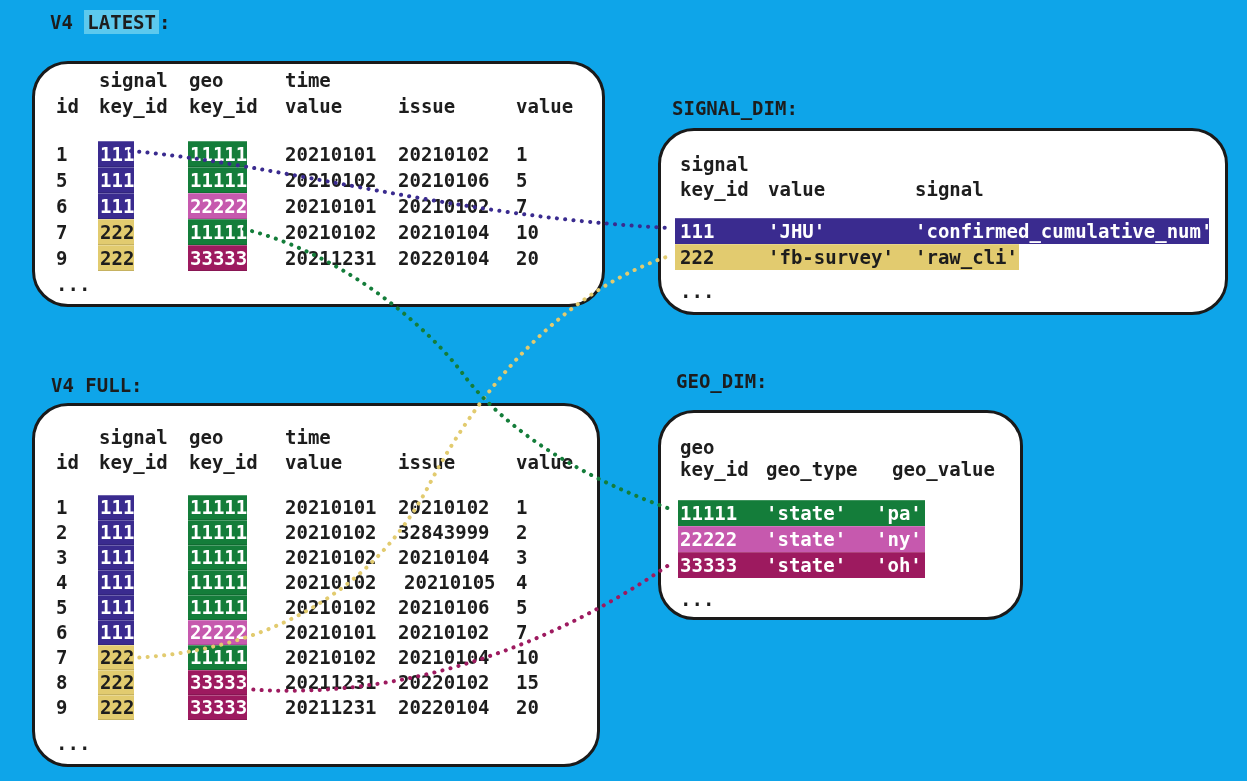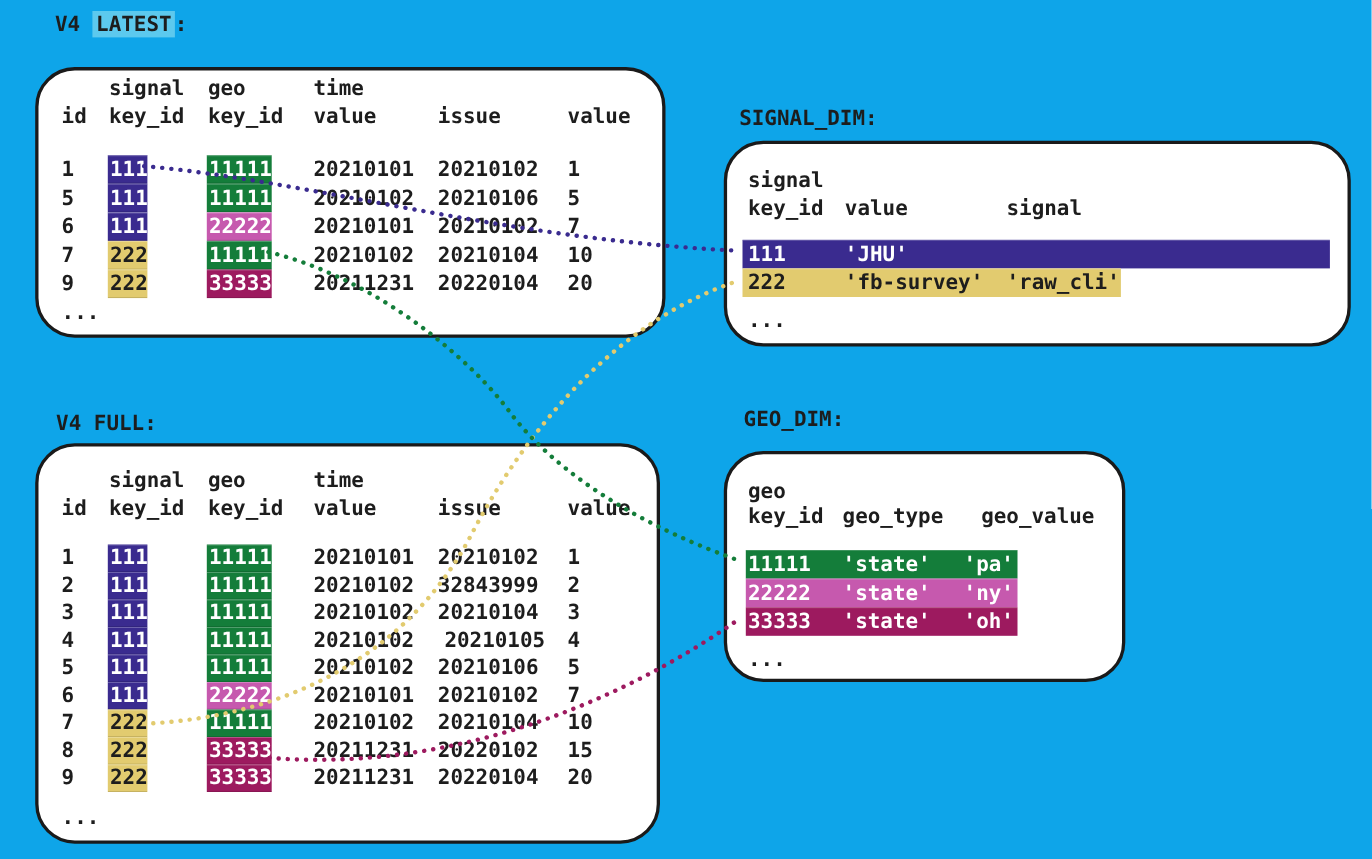--- a/index.html
+++ b/index.html
@@ -81,20 +81,21 @@
 
   <div class="box" id="box-signal_dim" style="left: 658px; top: 128px; width: 570px; height: 187px;">
     <span class="h" style="left: 19px; top: 22px;">signal</span>
     <span class="h" style="left: 19px; top: 47px;">key_id</span>
     <span class="h" style="left: 107px; top: 47px;">value</span>
     <span class="h" style="left: 254px; top: 47px;">signal</span>
     <span class="ell" style="left: 19px; top: 149px;">...</span>
   <div class="band" style="left: 14px; top: 87px; width: 534px; height: 26px; background: rgb(58, 43, 143); box-shadow: rgba(255, 255, 255, 0.18) 0px 1px 0px inset;"></div>
       <span class="cell" style="left: 19px; top: 87px; line-height: 26px; color: rgb(255, 255, 255);">111</span>
       <span class="cell" style="left: 107px; top: 87px; line-height: 26px; color: rgb(255, 255, 255);">'JHU'</span>
+      <span class="cell" style="left: 254px; top: 87px; line-height: 26px; color: rgb(255, 255, 255);">'confirmed_cumulative_num'</span>
       <div class="band" style="left: 14px; top: 113px; width: 344px; height: 26px; background: rgb(226, 203, 111); box-shadow: rgba(255, 255, 255, 0.18) 0px 1px 0px inset;"></div>
       <span class="cell" style="left: 19px; top: 113px; line-height: 26px; color: rgb(29, 29, 29);">222</span>
       <span class="cell" style="left: 107px; top: 113px; line-height: 26px; color: rgb(29, 29, 29);">'fb-survey'</span>
       <span class="cell" style="left: 254px; top: 113px; line-height: 26px; color: rgb(29, 29, 29);">'raw_cli'</span>
     </div>
 
   <div class="box" id="box-v4_full" style="left: 32px; top: 403px; width: 568px; height: 364px;">
     <span class="h" style="left: 64px; top: 20px;">signal</span>
     <span class="h" style="left: 154px; top: 20px;">geo</span>
     <span class="h" style="left: 250px; top: 20px;">time</span>

